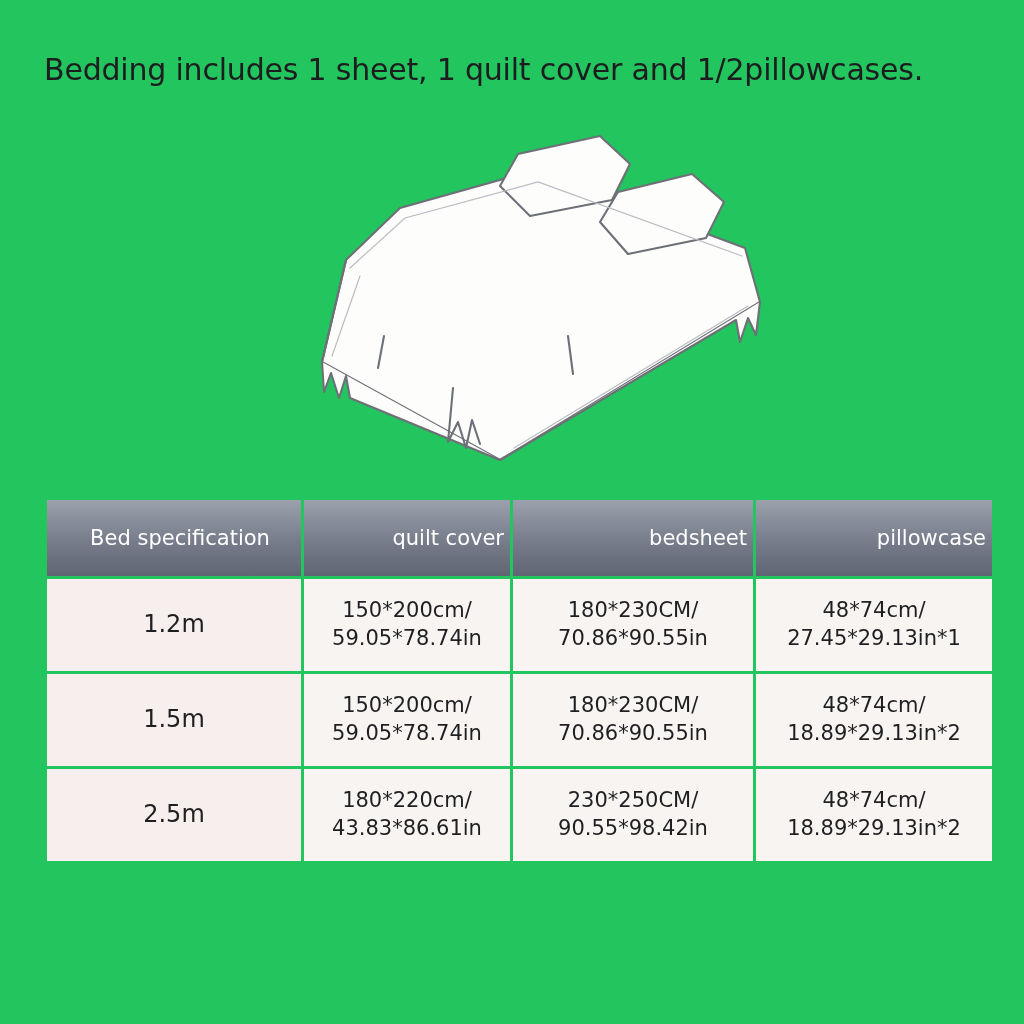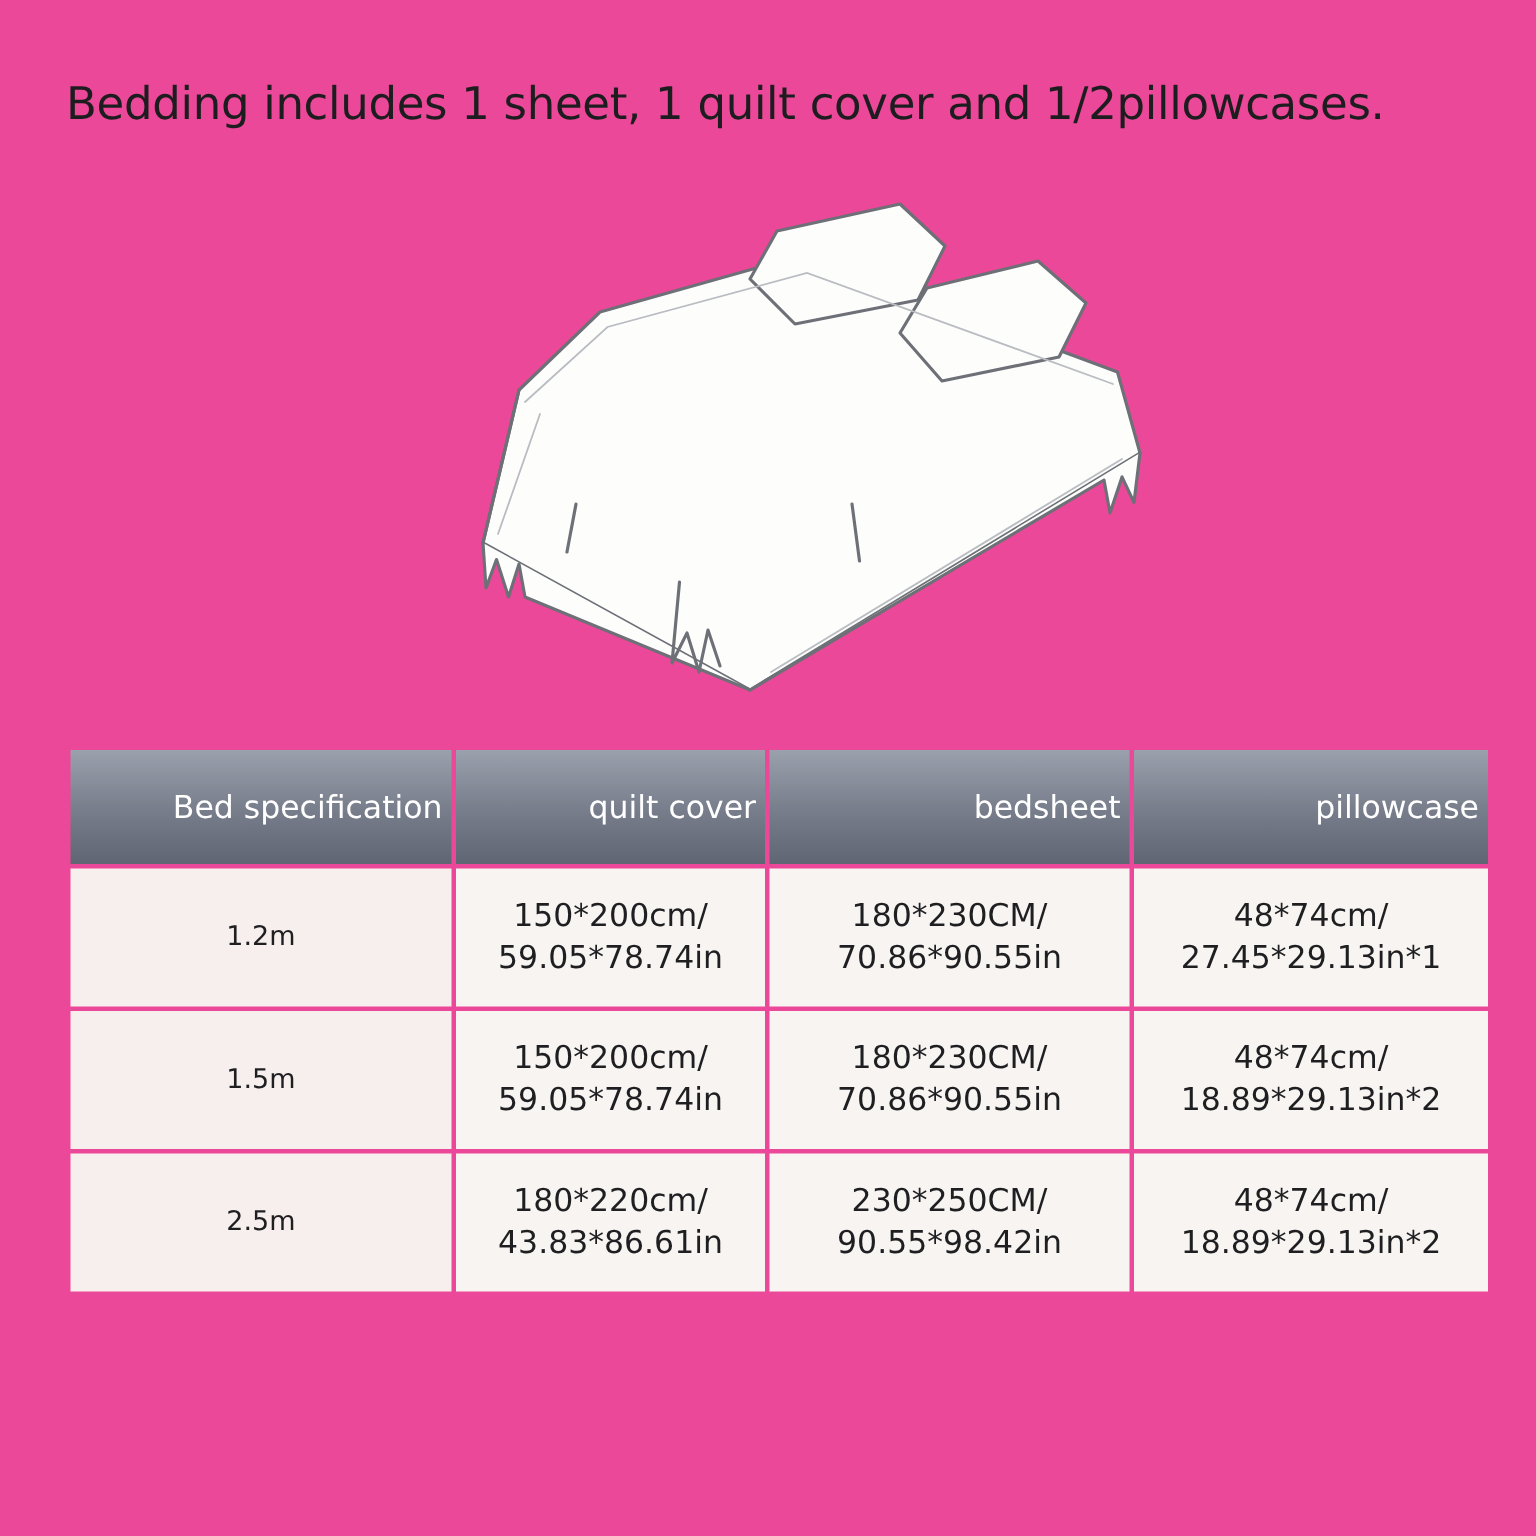--- a/index.html
+++ b/index.html
@@ -10,21 +10,21 @@
     width: 1024px;
     height: 1024px;
     background: #fbfaf7;
     font-family: "DejaVu Sans", sans-serif;
     overflow: hidden;
   }
   .page {
     position: relative;
     width: 1024px;
     height: 1024px;
-    background: #ec4899;
+    background: #22c55e;
   }
   .headline {
     position: absolute;
     left: 44px;
     top: 52px;
     width: 960px;
     font-size: 30px;
     color: #1d1d1f;
     letter-spacing: -0.2px;
     white-space: nowrap;
@@ -52,36 +52,36 @@
     background: linear-gradient(180deg, #9aa0ac 0%, #767c89 55%, #5f6573 100%);
     color: #ffffff;
     font-size: 21px;
     font-weight: normal;
     height: 76px;
     text-align: right;
     vertical-align: middle;
     padding: 0 6px;
   }
   table.spec th.first {
-    text-align: right;
+    text-align: center;
     padding-left: 18px;
   }
   table.spec td {
     background: #f7f4f2;
     height: 92px;
     text-align: center;
     vertical-align: middle;
     font-size: 21px;
     color: #1f1f21;
     line-height: 1.32;
     padding: 0 4px;
   }
   table.spec td.bedsize {
     background: #f7efed;
-    font-size: 18px;
+    font-size: 24px;
   }
   table.spec td .l1, table.spec td .l2 {
     display: block;
     white-space: nowrap;
   }
   col.c1 { width: 254px; }
   col.c2 { width: 206px; }
   col.c3 { width: 240px; }
   col.c4 { width: 236px; }
 </style>

